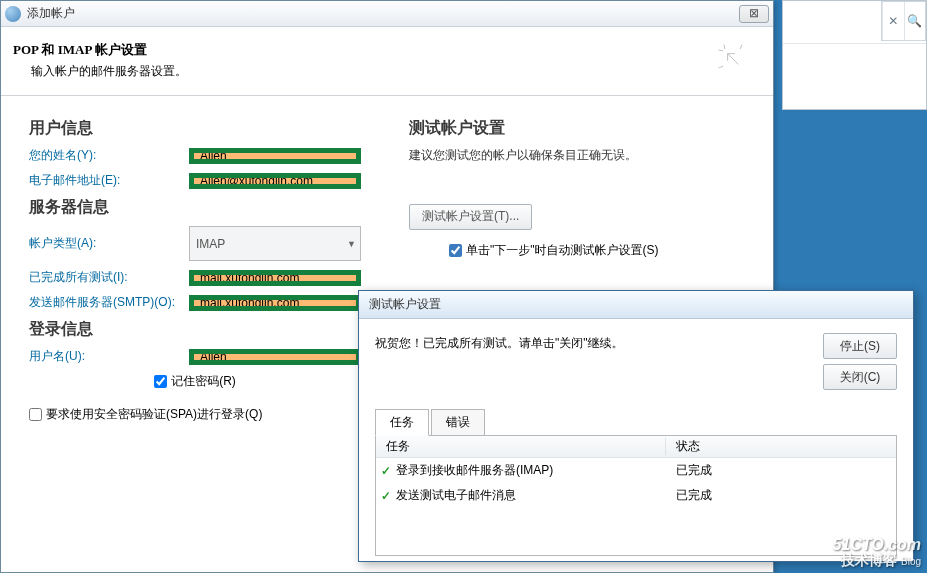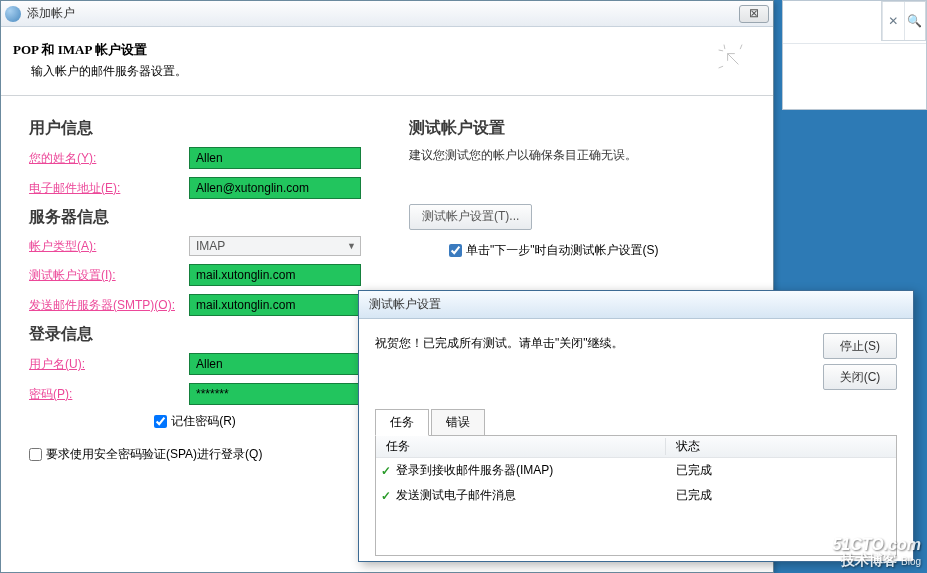--- a/index.html
+++ b/index.html
@@ -15,23 +15,23 @@
 .hdr-text .h1 { font-weight: bold; font-size: 13px; font-family: SimSun, serif; }
 .hdr-text .h2 { margin-top: 4px; padding-left: 18px; font-family: SimSun, serif; }
 .cursor-art { width: 40px; height: 40px; color: #999; font-size: 28px; position: relative; }
 .cursor-art svg { width: 36px; height: 36px; stroke: #bbb; fill: none; stroke-width: 1; }
 .body-area { padding: 14px 20px 10px 28px; display: flex; }
 .col { }
 .col-l { width: 380px; }
 .col-r { flex: 1; }
 .sec-h { color: #3b3b3b; font-weight: bold; margin: 8px 0 8px 0; font-size: 16px; }
 .row { display: flex; align-items: center; margin-bottom: 8px; }
-.lbl { width: 160px; color: #ec4899; text-decoration: underline; }
-.inp { width: 172px; height: 22px; border: 1px solid #15803d; padding: 0 6px; font-size: 12px; font-family: Tahoma, sans-serif; background: #22c55e; }
-.sel-wrap { width: 172px; height: 20px; border: 1px solid #bbb; background: #f3f4f5; display: flex; align-items: center; padding: 0 4px 0 6px; color: #555; }
+.lbl { width: 160px; color: #0369a1; }
+.inp { width: 172px; height: 16px; border: 5px solid #15803d; padding: 0 6px; font-size: 12px; font-family: Tahoma, sans-serif; background: #fdba74; }
+.sel-wrap { width: 172px; height: 35px; border: 1px solid #bbb; background: #f3f4f5; display: flex; align-items: center; padding: 0 4px 0 6px; color: #555; }
 .sel-wrap .ar { margin-left: auto; font-size: 9px; color: #666; }
 .chk-row { display: flex; align-items: center; justify-content: center; margin: 8px 0 16px; width: 332px; }
 .spa-row { display: flex; align-items: center; }
 input[type=checkbox] { width: 13px; height: 13px; margin-right: 4px; }
 .test-info { color: #333; line-height: 1.4; }
 .btn { height: 26px; padding: 0 12px; background: linear-gradient(#fdfdfd,#e9ecef); border: 1px solid #aab4bd; border-radius: 2px; font-size: 12px; cursor: pointer; color: #555; }
 .auto-row { display: flex; align-items: center; margin-top: 12px; padding-left: 40px; }
 .auto-row input { margin-right: 4px; accent-color: #3a7bbf; }
 
 
@@ -113,36 +113,32 @@
 
       <div class="sec-h">服务器信息</div>
       <div class="row">
         <span class="lbl">帐户类型(A):</span>
         <div class="sel-wrap">
           <span>IMAP</span>
           <span class="ar">▼</span>
         </div>
       </div>
       <div class="row">
-        <span class="lbl">测试帐户设置(I):</span>
+        <span class="lbl">已完成所有测试(I):</span>
         <input class="inp" value="mail.xutonglin.com" style="">
       </div>
       <div class="row">
         <span class="lbl">发送邮件服务器(SMTP)(O):</span>
         <input class="inp" value="mail.xutonglin.com" style="">
       </div>
 
       <div class="sec-h">登录信息</div>
       <div class="row">
         <span class="lbl">用户名(U):</span>
         <input class="inp" value="Allen" style="">
-      </div>
-      <div class="row">
-        <span class="lbl">密码(P):</span>
-        <input class="inp" value="*******" style="">
       </div>
       <div class="chk-row">
         <input type="checkbox" checked="" style="">
         <span>记住密码(R)</span>
       </div>
       <div class="spa-row">
         <input type="checkbox" style="">
         <span>要求使用安全密码验证(SPA)进行登录(Q)</span>
       </div>
     </div>

